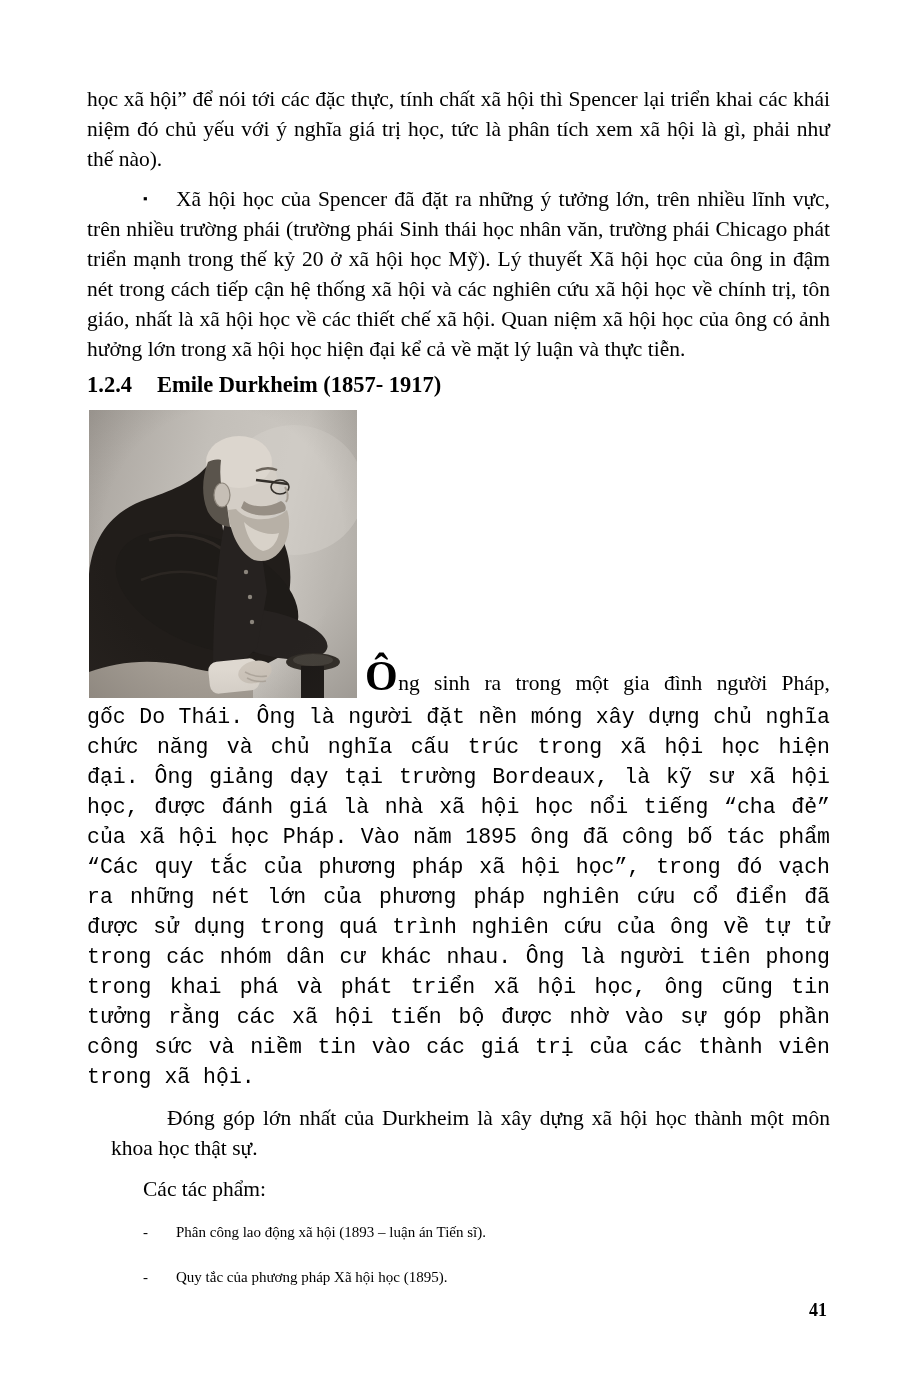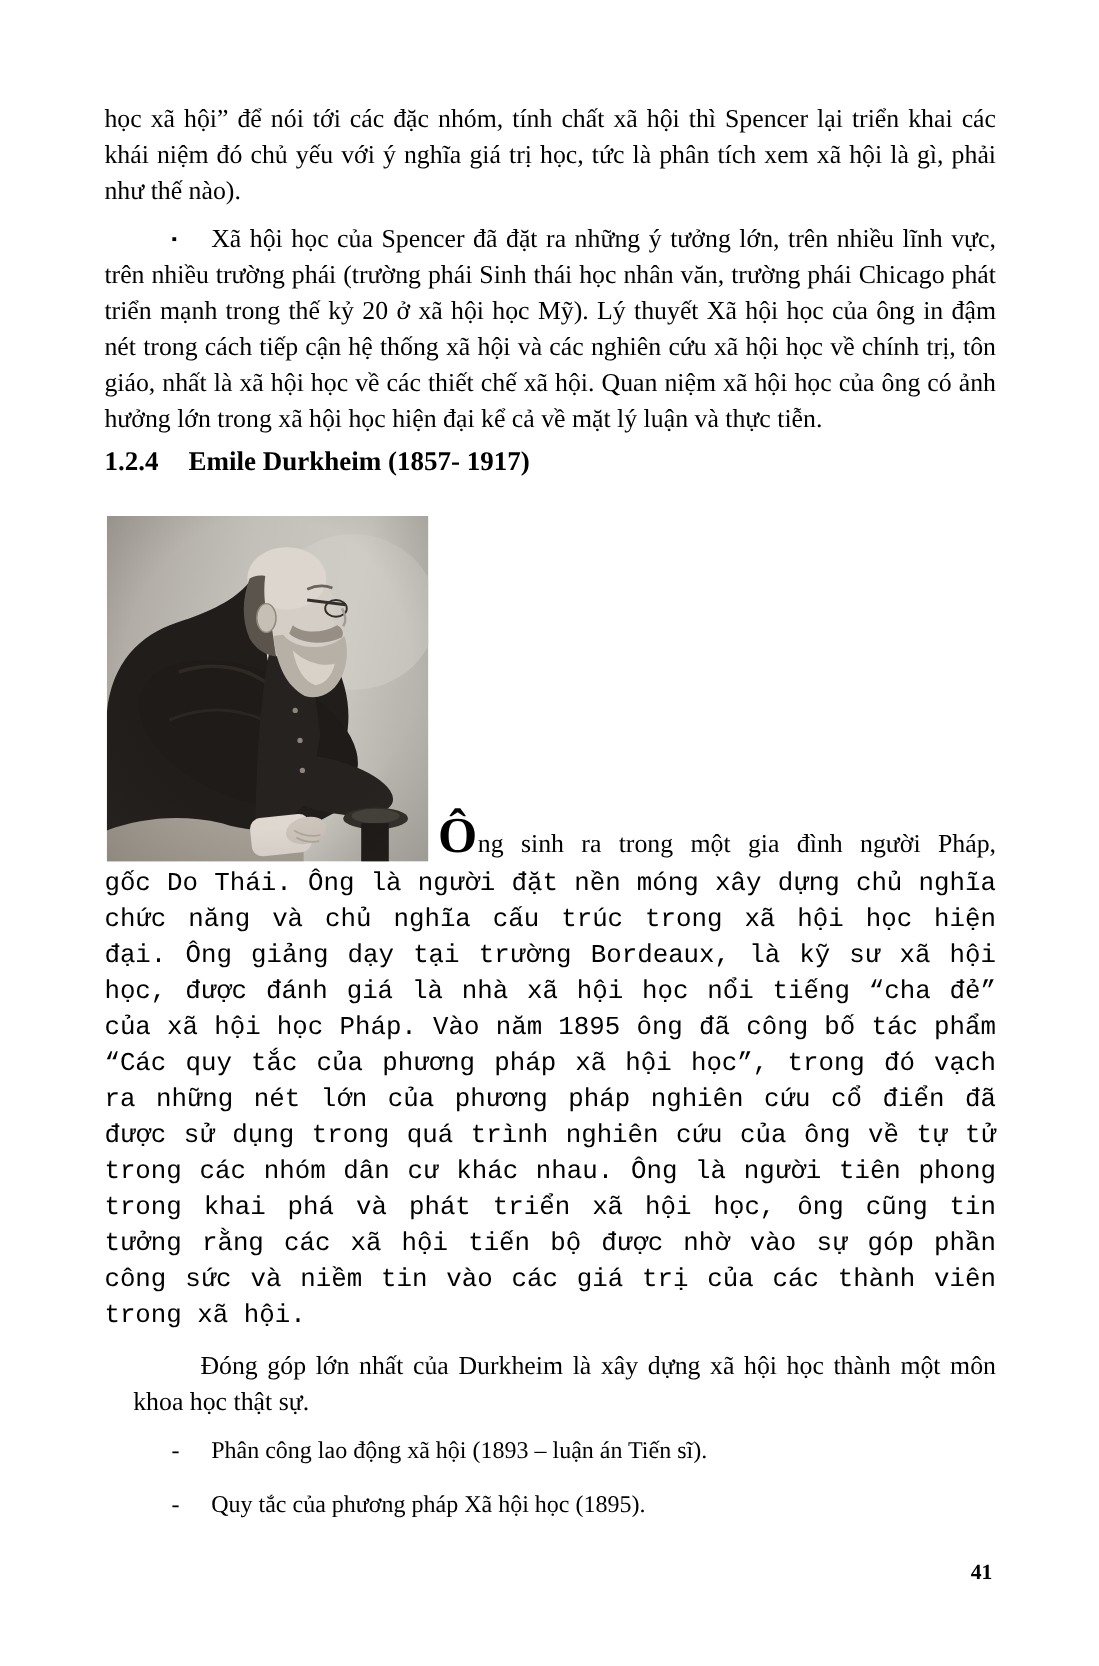--- a/index.html
+++ b/index.html
@@ -15,21 +15,21 @@
   .para{
     font-size:21.5px;line-height:30px;
     text-align:justify;margin:0;
   }
   .p-intro{margin-bottom:10px;}
   .p-spencer{margin-bottom:6px;text-indent:56px;}
   .marker-box{display:inline-block;width:33px;text-indent:0;}
   .sq{font-size:13px;vertical-align:3px;}
   .heading{
     font-size:22.5px;line-height:30px;font-weight:bold;
-    margin:6px 0 30px 0;text-align:left;
+    margin:6px 0 10px 0;text-align:left;
   }
   .heading-num{display:inline-block;width:70px;}
   .bio-heading{
     font-size:22px;line-height:30px;font-weight:bold;font-style:italic;
     margin:0 0 9px 0;text-indent:56px;text-align:left;
   }
   .bio-heading .marker-box{font-style:normal;font-weight:bold;font-size:20px;}
   .bio-top{display:flex;align-items:flex-end;margin:0 0 4px 0;}
   .portrait-frame{width:268px;height:288px;flex:0 0 auto;margin-left:2px;}
   .portrait-frame svg{display:block;width:268px;height:288px;}
@@ -40,35 +40,35 @@
     white-space:normal;
   }
   .dropcap{
     font-size:42px;font-weight:bold;line-height:30px;
     letter-spacing:0.5px;
   }
   .bio-body{margin-bottom:11px;font-family:Liberation Mono, monospace;}
   .p-contrib{margin-bottom:11px;text-indent:56px;margin-left:24px;}
   .works-label{margin-bottom:13px;text-indent:56px;}
   .work-item{
-    font-size:20px;line-height:30px;text-align:justify;
+    font-size:15px;line-height:30px;text-align:justify;
     margin:0 0 15px 0;padding-left:56px;
   }
   .page-number{
     position:absolute;top:1300px;right:89px;
     font-size:18px;font-weight:bold;
   }
 </style>
 </head>
 <body>
 
 <div class="page">
   <div class="content">
 
-    <p class="para p-intro">học xã hội” để nói tới các đặc nhóm, tính chất xã hội thì Spencer lại triển khai các khái niệm đó chủ yếu với ý nghĩa giá trị học, tức là phân tích xem xã hội là gì, phải như thế nào).</p>
+    <p class="para p-intro">học xã hội” để nói tới các đặc thực, tính chất xã hội thì Spencer lại triển khai các khái niệm đó chủ yếu với ý nghĩa giá trị học, tức là phân tích xem xã hội là gì, phải như thế nào).</p>
 
     <p class="para p-spencer"><span class="marker-box"><span class="sq">▪</span></span><span>Xã hội học của Spencer đã đặt ra những ý tưởng lớn, trên nhiều lĩnh vực, trên nhiều trường phái (trường phái Sinh thái học nhân văn, trường phái Chicago phát triển mạnh trong thế kỷ 20 ở xã hội học Mỹ). Lý thuyết Xã hội học của ông in đậm nét trong cách tiếp cận hệ thống xã hội và các nghiên cứu xã hội học về chính trị, tôn giáo, nhất là xã hội học về các thiết chế xã hội. Quan niệm xã hội học của ông có ảnh hưởng lớn trong xã hội học hiện đại kể cả về mặt lý luận và thực tiễn.</span></p>
 
     <h3 class="heading"><span class="heading-num">1.2.4</span><span>Emile Durkheim (1857- 1917)</span></h3>
 
 
     <div class="bio-top">
       <div class="portrait-frame">
         <svg viewBox="0 0 268 288">
           <defs>
@@ -130,20 +130,21 @@
           <rect x="0" y="0" width="268" height="288" fill="url(#vign)"></rect>
         </svg>
       </div>
       <div class="bio-first"><span class="dropcap">Ô</span><span>ng sinh ra trong một gia đình người Pháp,</span></div>
     </div>
 
     <p class="para bio-body">gốc Do Thái. Ông là người đặt nền móng xây dựng chủ nghĩa chức năng và chủ nghĩa cấu trúc trong xã hội học hiện đại. Ông giảng dạy tại trường Bordeaux, là kỹ sư xã hội học, được đánh giá là nhà xã hội học nổi tiếng “cha đẻ” của xã hội học Pháp. Vào năm 1895 ông đã công bố tác phẩm “Các quy tắc của phương pháp xã hội học”, trong đó vạch ra những nét lớn của phương pháp nghiên cứu cổ điển đã được sử dụng trong quá trình nghiên cứu của ông về tự tử trong các nhóm dân cư khác nhau. Ông là người tiên phong trong khai phá và phát triển xã hội học, ông cũng tin tưởng rằng các xã hội tiến bộ được nhờ vào sự góp phần công sức và niềm tin vào các giá trị của các thành viên trong xã hội.</p>
 
     <p class="para p-contrib">Đóng góp lớn nhất của Durkheim là xây dựng xã hội học thành một môn khoa học thật sự.</p>
 
+    <p class="para works-label">Các tác phẩm:</p>
 
     <div>
       <p class="work-item"><span class="marker-box">-</span><span>Phân công lao động xã hội (1893 – luận án Tiến sĩ).</span></p>
       <p class="work-item"><span class="marker-box">-</span><span>Quy tắc của phương pháp Xã hội học (1895).</span></p>
     </div>
 
   </div>
 
   <div class="page-number">41</div>
 </div>

